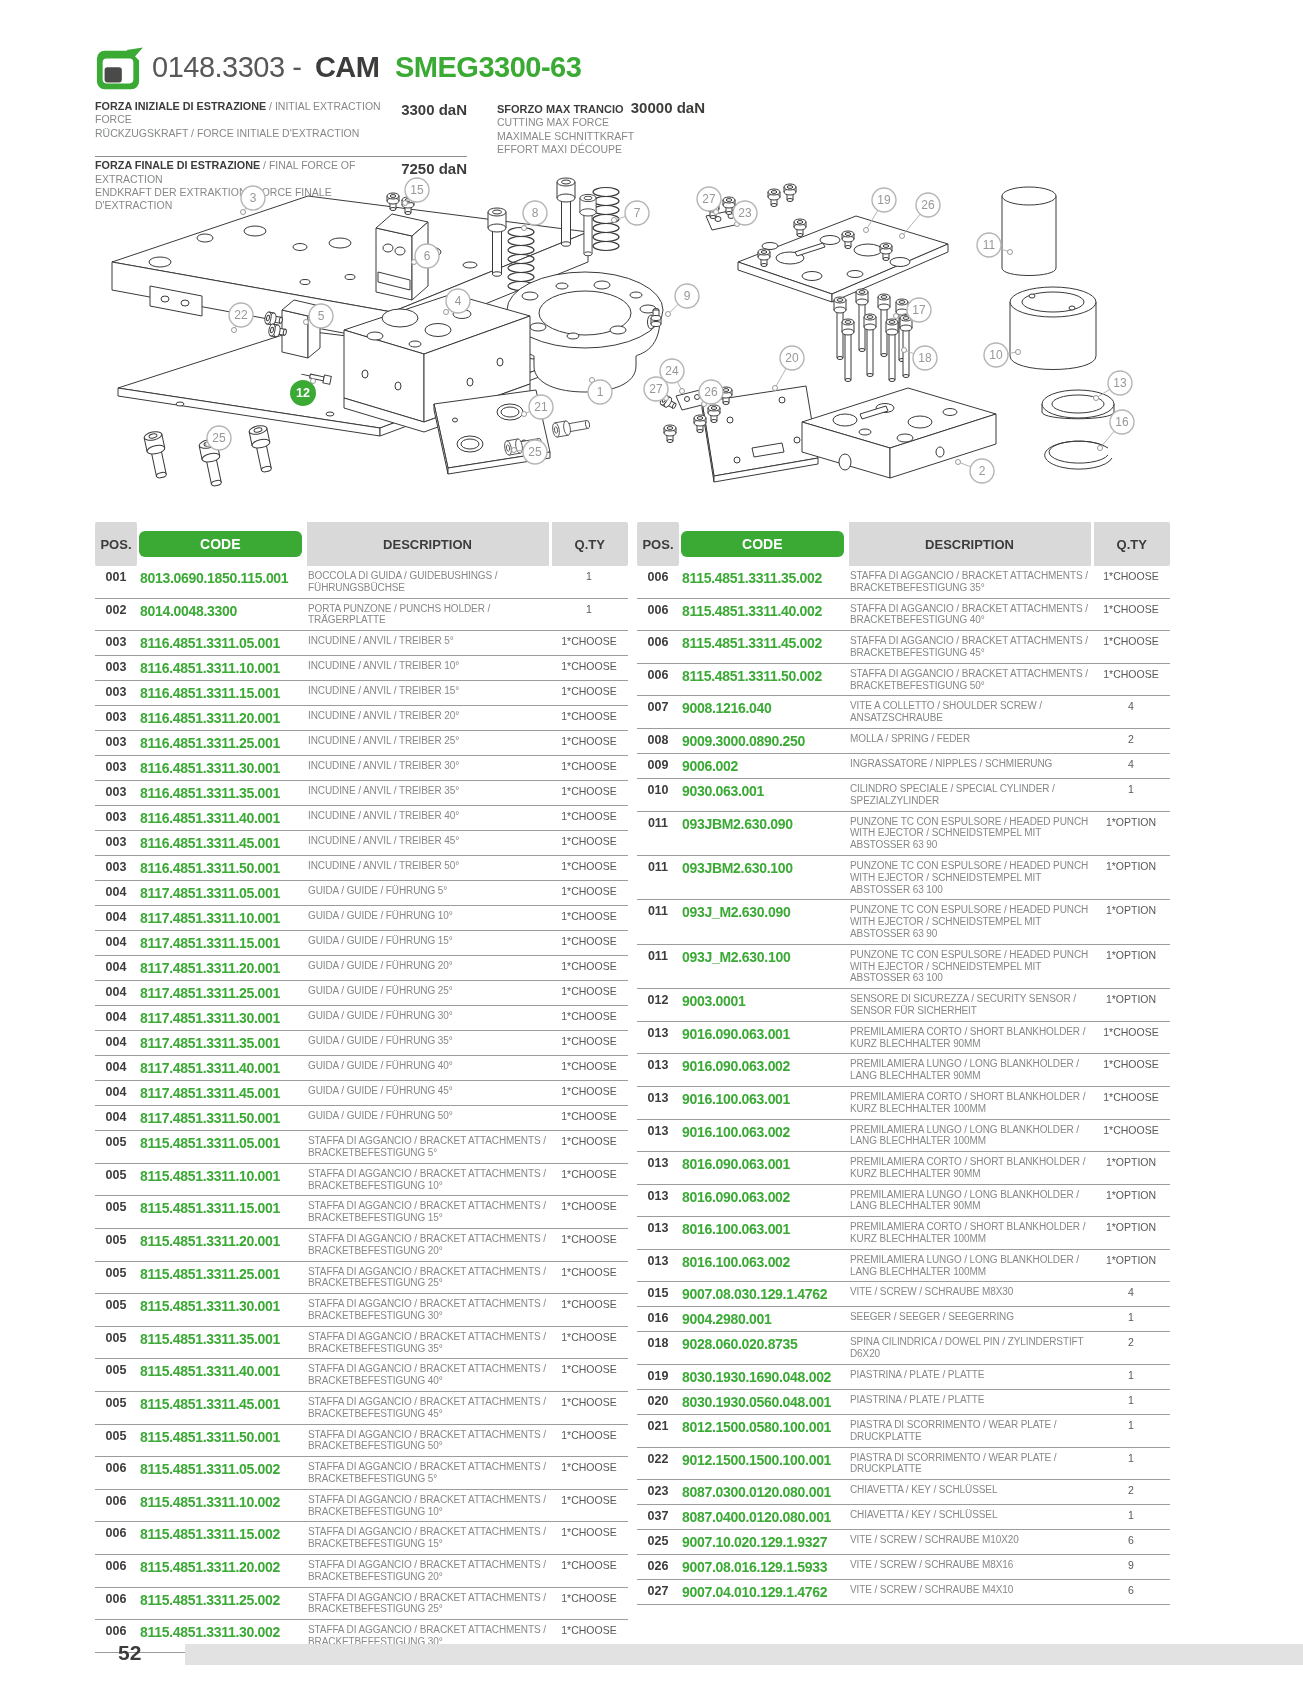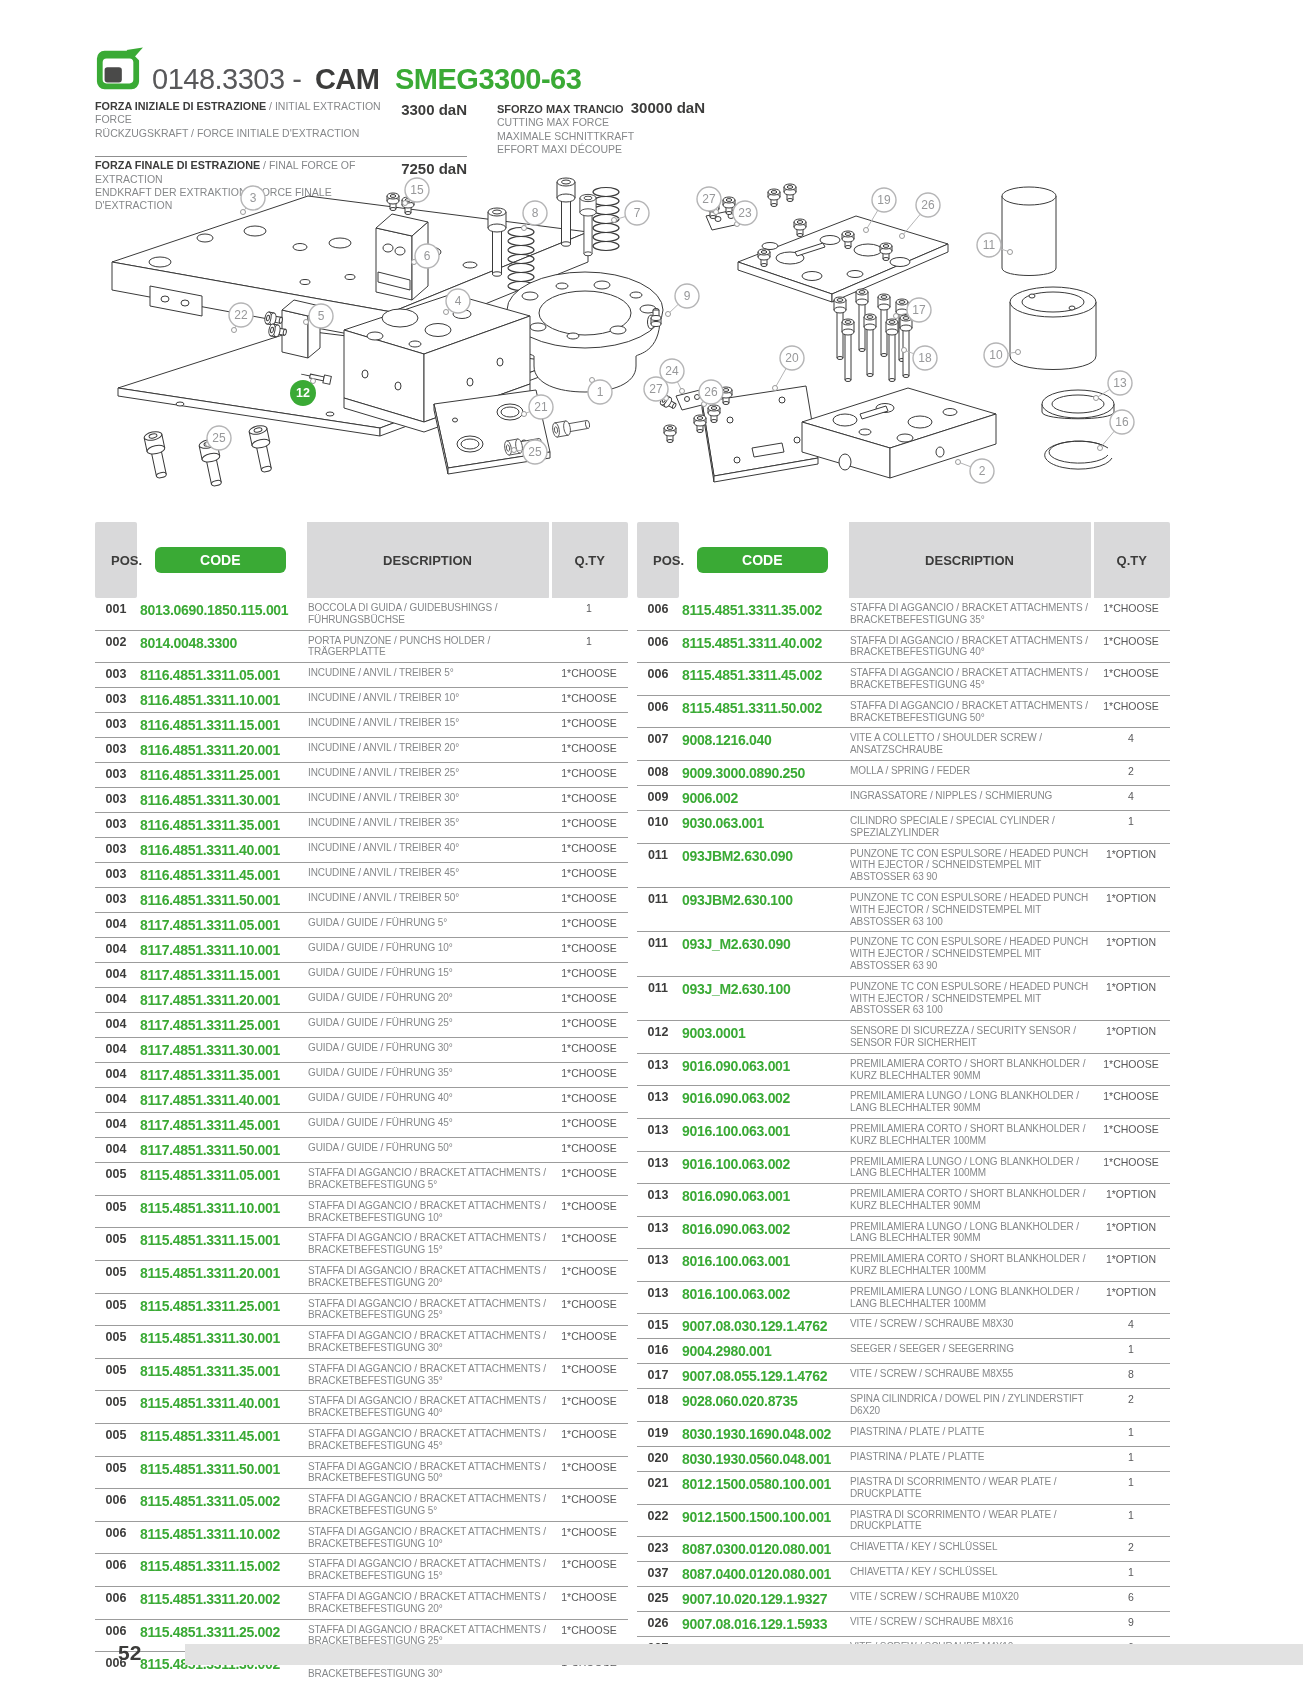--- a/index.html
+++ b/index.html
@@ -1,20 +1,20 @@
 <!DOCTYPE html>
 <html><head>
 <meta charset="utf-8">
 <style>
   html,body{margin:0;padding:0;background:#fff;}
   #page{position:relative;width:1303px;height:1683px;background:#fff;overflow:hidden;
         font-family:"Liberation Sans",sans-serif;color:#3c3c3b;}
   
   #logo{position:absolute;left:93px;top:47px;}
-  #title{position:absolute;left:152px;top:51px;font-size:29px;letter-spacing:-0.5px;white-space:nowrap;margin-top:12px;}
+  #title{position:absolute;left:152px;top:51px;font-size:29px;letter-spacing:-0.5px;white-space:nowrap;}
   #title .pfx{font-weight:400;color:#58585a;}
   #title .cam{font-weight:700;color:#3c3c3b;margin-left:6px;}
   #title .model{font-weight:700;color:#3aaa35;margin-left:8px;}
   
   .specs-left{position:absolute;left:95px;top:98px;width:372px;}
   .spec-row{display:flex;justify-content:space-between;align-items:flex-start;padding:2px 0 16px 0;}
   .spec-row.first{border-bottom:1px solid #8f8f8f;}
   .spec-labels{width:300px;}
   .spec-l1{font-size:10.8px;line-height:1.25;}
   .spec-l1 b{color:#3c3c3b;}
@@ -25,21 +25,21 @@
   .specs-right .rlabel{font-size:11px;font-weight:700;padding-top:3px;}
   .specs-right .rline{color:#86888a;font-size:10.5px;line-height:1.3;}
   
   #diagram{position:absolute;left:0;top:0;}
   
   table.ptable{position:absolute;top:522px;border-collapse:collapse;table-layout:fixed;}
   #table-left{left:95px;width:533px;}
   #table-right{left:637px;width:528px;}
   .ptable col.c-pos{width:42px;}  .ptable col.c-code{width:168px;}
   .ptable col.c-desc{width:245px;}.ptable col.c-qty{width:78px;}
-  .ptable th{padding:16px;height:44px;font-size:13px;color:#3c3c3b;background:#d9d9da;
+  .ptable th{padding:0;height:44px;font-size:13px;color:#3c3c3b;background:#d9d9da;
              font-weight:700;text-align:center;border-radius:2px;margin-top:24px;}
   .ptable th.h-code{background:transparent;}
   .ptable th.h-qty,.ptable th.h-desc{border-left:3px solid #fff;}
   .green-tab{background:#3aaa35;color:#fff;border-radius:6px;height:26px;line-height:26px;
              text-align:center;font-size:14px;font-weight:700;margin:0 2px;}
   .ptable tbody tr{border-bottom:1px solid #9c9c9c;}
   .ptable td{padding:4px 3px 4px 3px;vertical-align:top;}
   td.pos{font-weight:700;color:#3c3c3b;font-size:12.5px;text-align:center;}
   td.code{font-weight:700;color:#3aaa35;font-size:14px;letter-spacing:-0.3px;white-space:nowrap;}
   td.desc{color:#86888a;font-size:10px;line-height:1.18;letter-spacing:-0.1px;}
@@ -840,26 +840,20 @@
           <td class="desc">VITE / SCREW /  SCHRAUBE M8X30</td>
           <td class="qty">4</td>
         </tr>
         <tr>
           <td class="pos">016</td>
           <td class="code">9004.2980.001</td>
           <td class="desc">SEEGER / SEEGER / SEEGERRING</td>
           <td class="qty">1</td>
         </tr>
         <tr>
-          <td class="pos">017</td>
-          <td class="code">9007.08.055.129.1.4762</td>
-          <td class="desc">VITE / SCREW /  SCHRAUBE M8X55</td>
-          <td class="qty">8</td>
-        </tr>
-        <tr>
           <td class="pos">018</td>
           <td class="code">9028.060.020.8735</td>
           <td class="desc">SPINA CILINDRICA / DOWEL PIN / ZYLINDERSTIFT D6X20</td>
           <td class="qty">2</td>
         </tr>
         <tr>
           <td class="pos">019</td>
           <td class="code">8030.1930.1690.048.002</td>
           <td class="desc">PIASTRINA / PLATE / PLATTE</td>
           <td class="qty">1</td>

